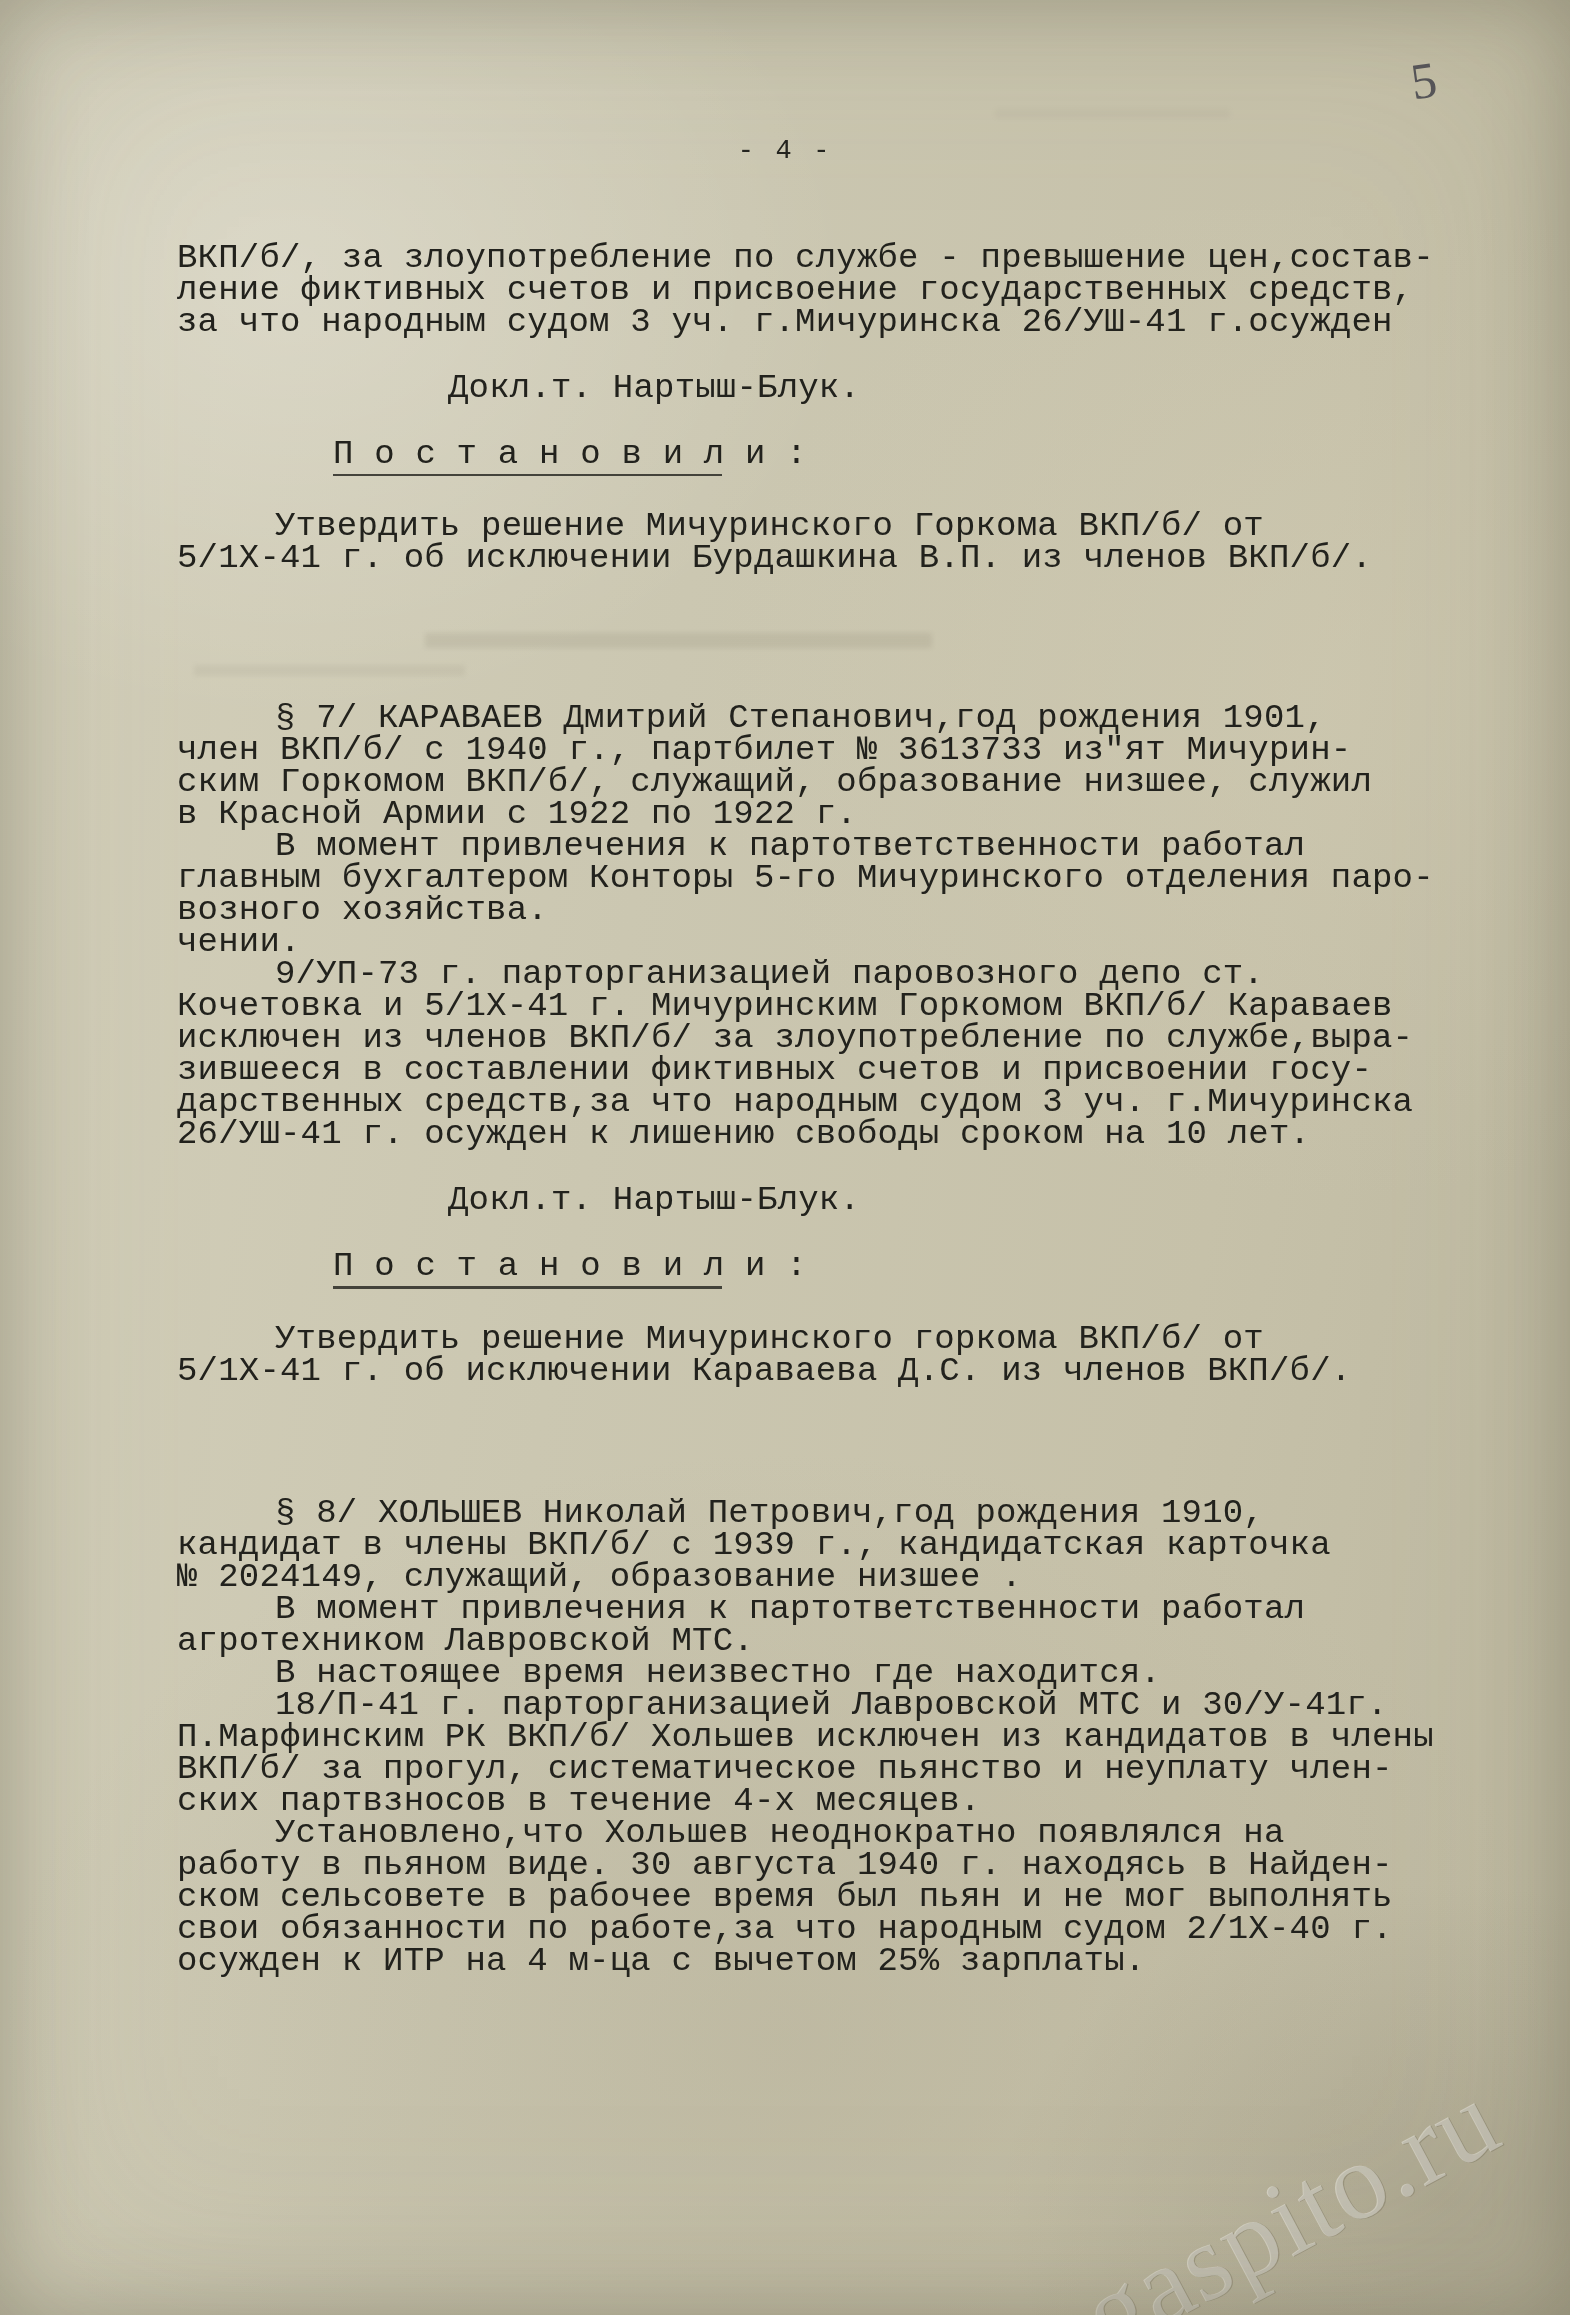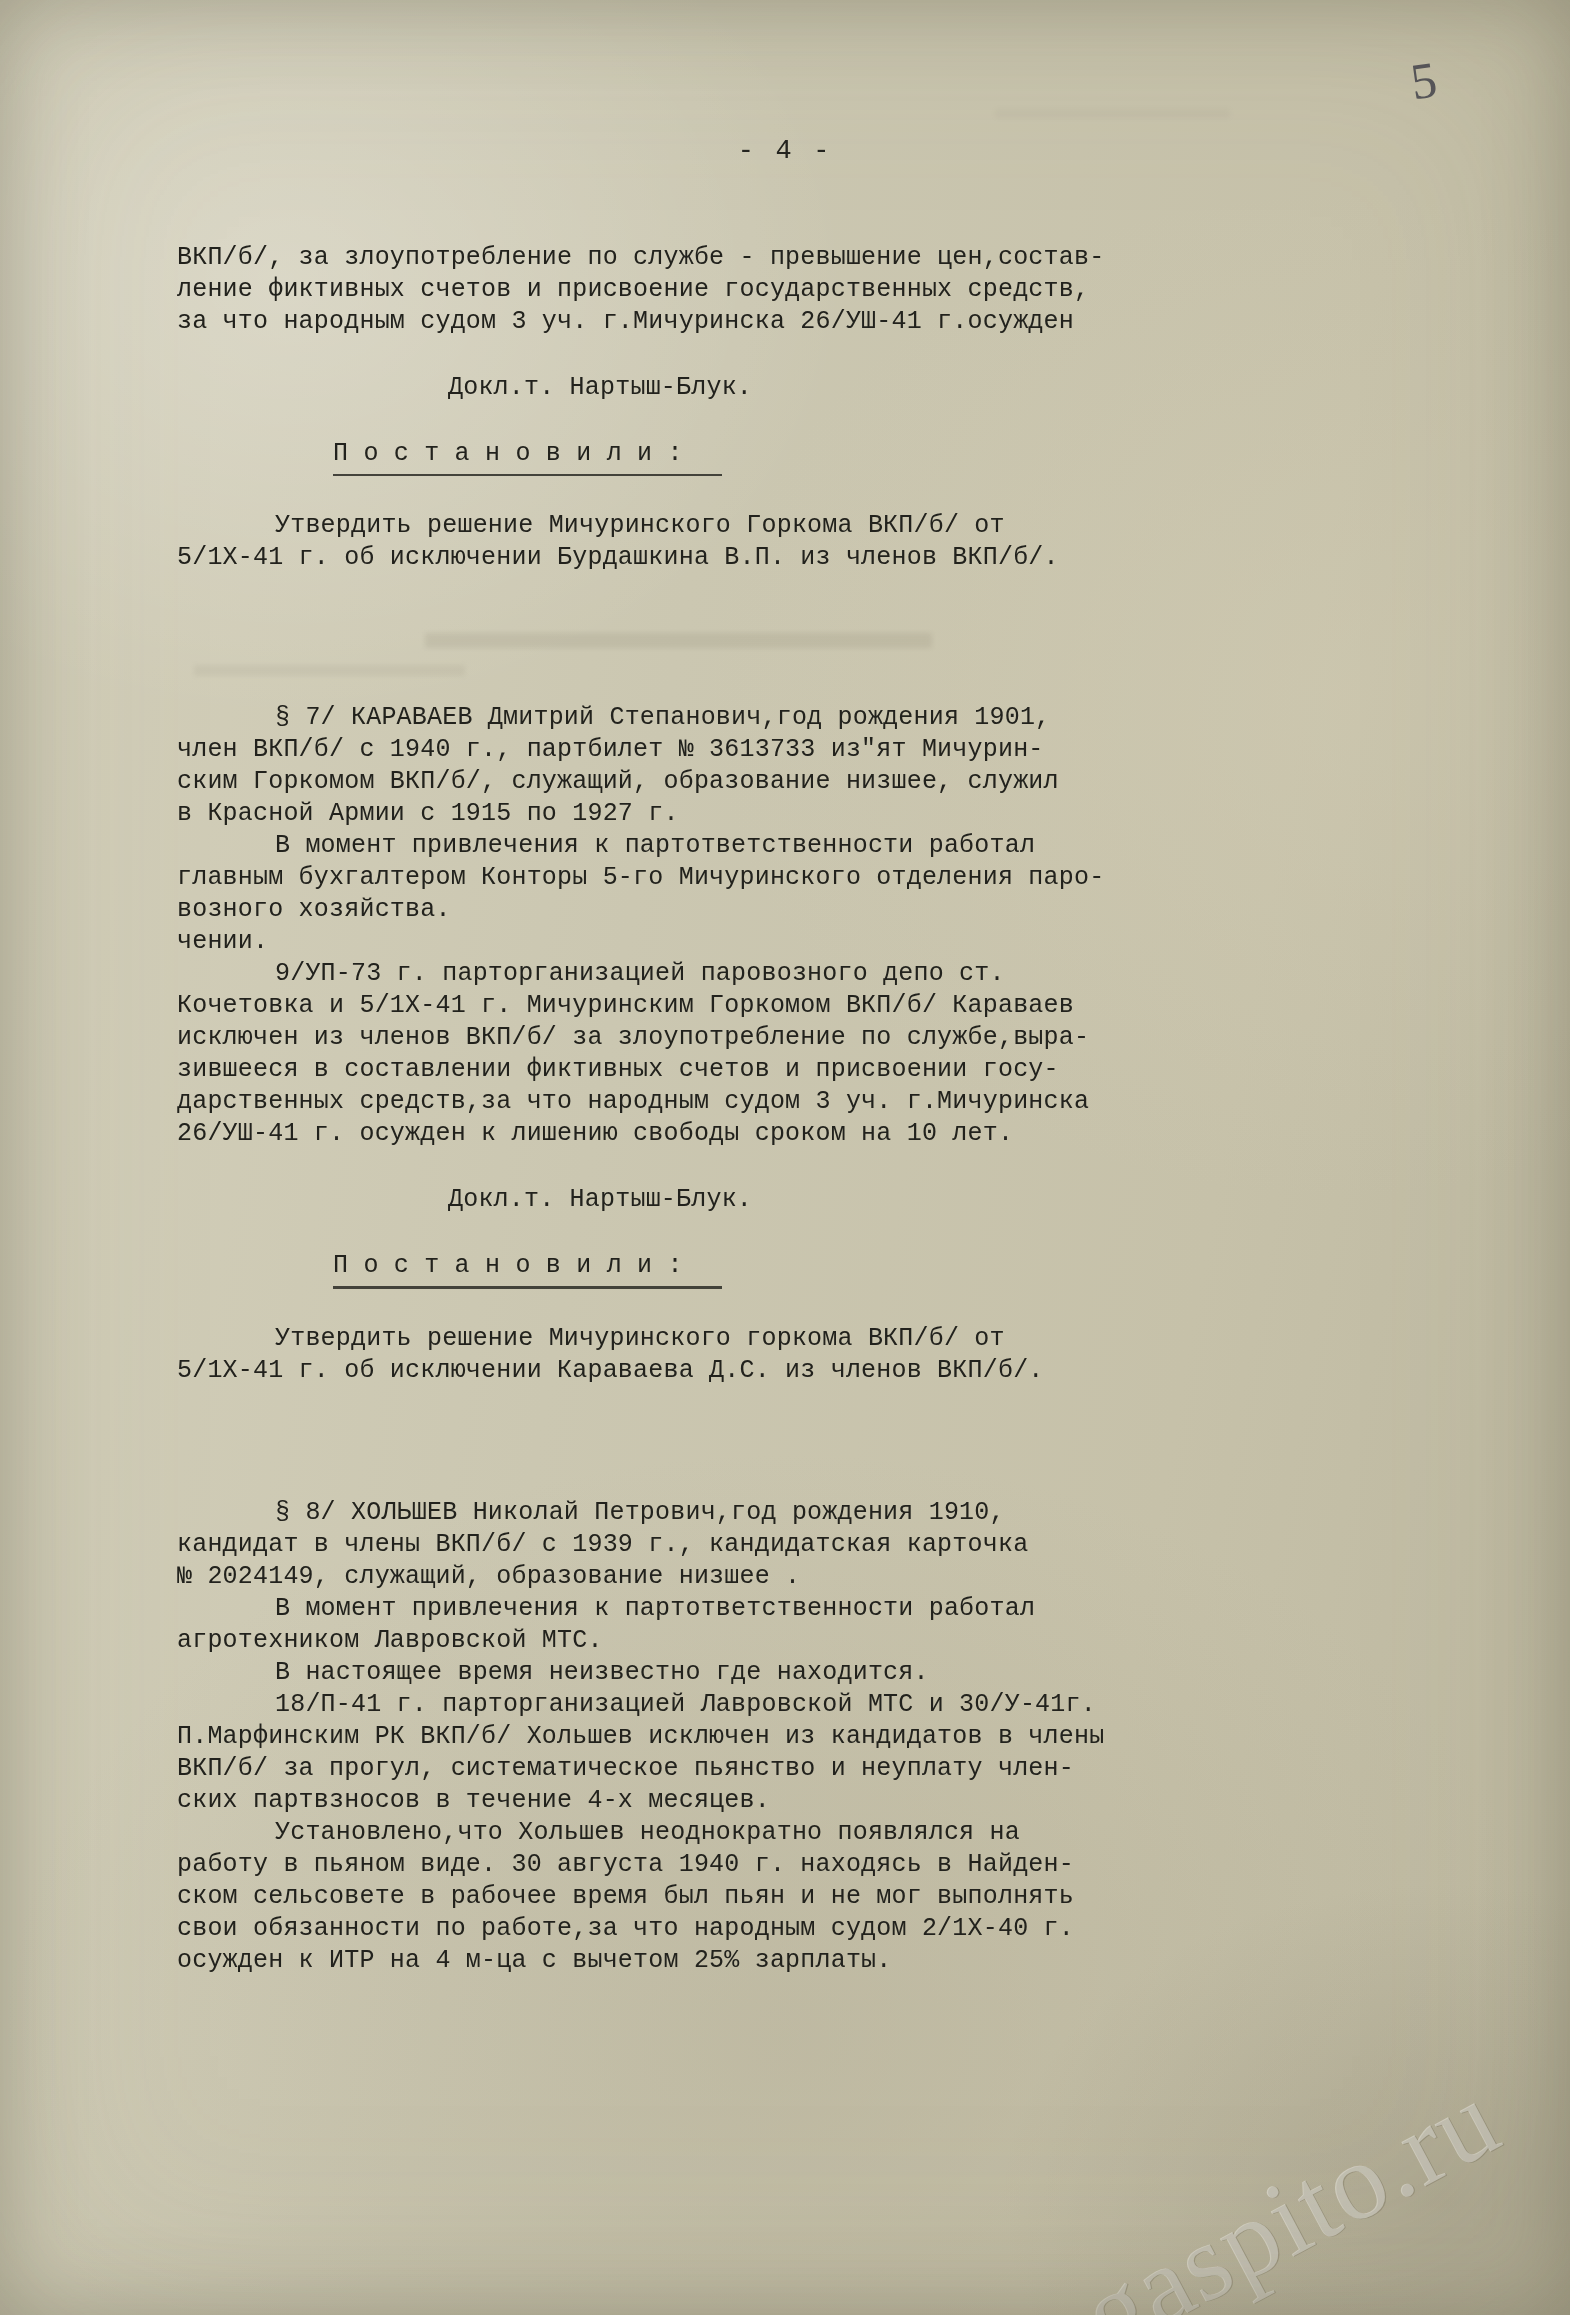--- a/index.html
+++ b/index.html
@@ -63,21 +63,21 @@
     letter-spacing: 2.7px;
     color: #24241f;
   }
 
   .body-text {
     position: absolute;
     left: 177px;
     top: 242px;
     width: 1330px;
     font-family: "Liberation Mono", monospace;
-    font-size: 25px;
+    font-size: 34px;
     line-height: 32px;
     color: #22221d;
     letter-spacing: 0.2px;
   }
 
   p { margin: 0; }
   .para { margin: 0 0 0 0; }
   .indent { text-indent: 98px; }
   .gap-s { height: 16.3px; }
   .gap-m { height: 34px; }
@@ -153,21 +153,21 @@
 
       <p class="para indent">Утвердить   решение Мичуринского Горкома ВКП/б/ от</p>
       <p class="para">5/1Х-41 г. об исключении Бурдашкина В.П.  из членов ВКП/б/.</p>
 
       <div class="gap-xl"></div>
       <div class="gap-m"></div>
 
       <p class="para indent">§ 7/ КАРАВАЕВ Дмитрий Степанович,год рождения 1901,</p>
       <p class="para">член ВКП/б/ с 1940 г., партбилет № 3613733 из"ят Мичурин-</p>
       <p class="para">ским Горкомом ВКП/б/, служащий, образование низшее, служил</p>
-      <p class="para">в Красной Армии с 1915 по 1927 г.</p>
+      <p class="para">в Красной Армии с 1922 по 1922 г.</p>
       <p class="para indent">В момент  привлечения к партответственности работал</p>
       <p class="para">главным бухгалтером Конторы 5-го Мичуринского отделения паро-</p>
       <p class="para">возного  хозяйства.</p>
       <p class="para">чении.</p>
       <p class="para indent">9/УП-73 г. парторганизацией паровозного депо ст.</p>
       <p class="para">Кочетовка и 5/1Х-41 г. Мичуринским Горкомом ВКП/б/ Караваев</p>
       <p class="para">исключен из членов ВКП/б/ за злоупотребление по службе,выра-</p>
       <p class="para">зившееся в составлении фиктивных счетов и присвоении госу-</p>
       <p class="para">дарственных средств,за что народным судом  3 уч. г.Мичуринска</p>
       <p class="para">26/УШ-41 г. осужден к лишению свободы сроком на 10 лет.</p>

